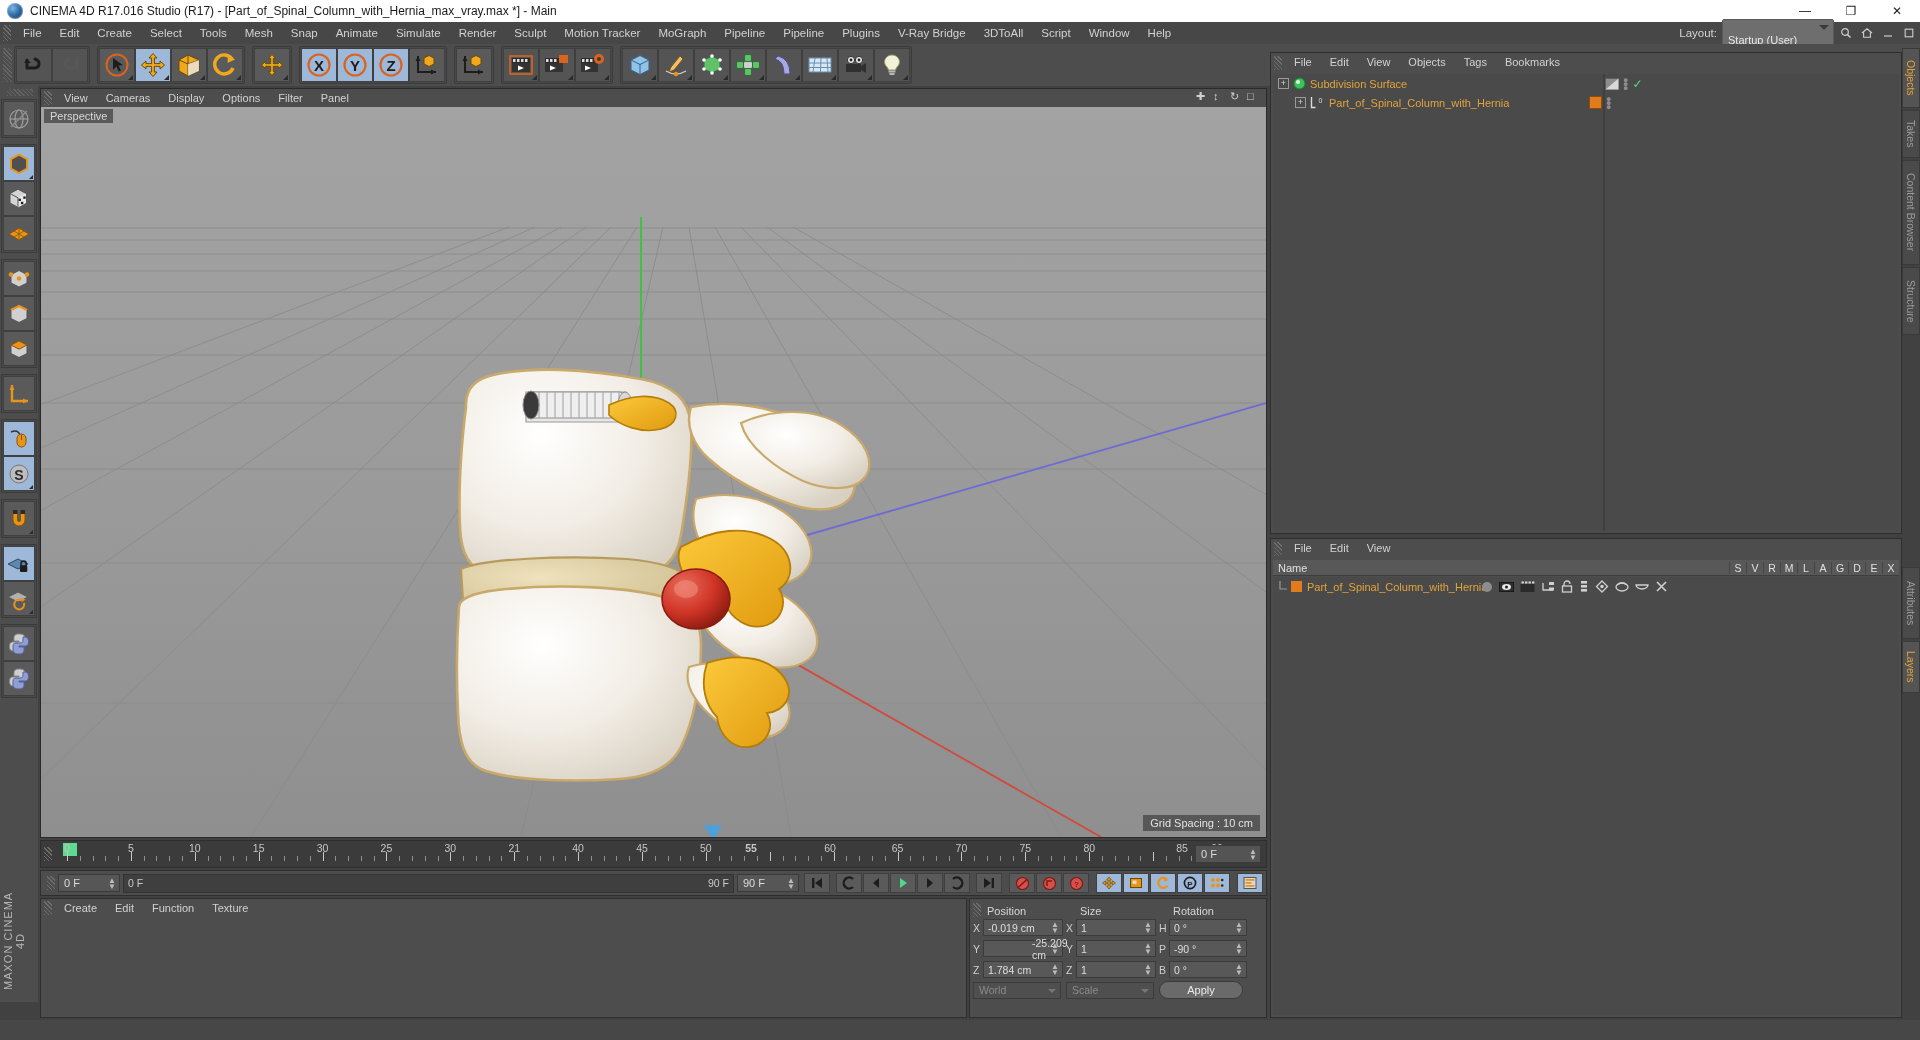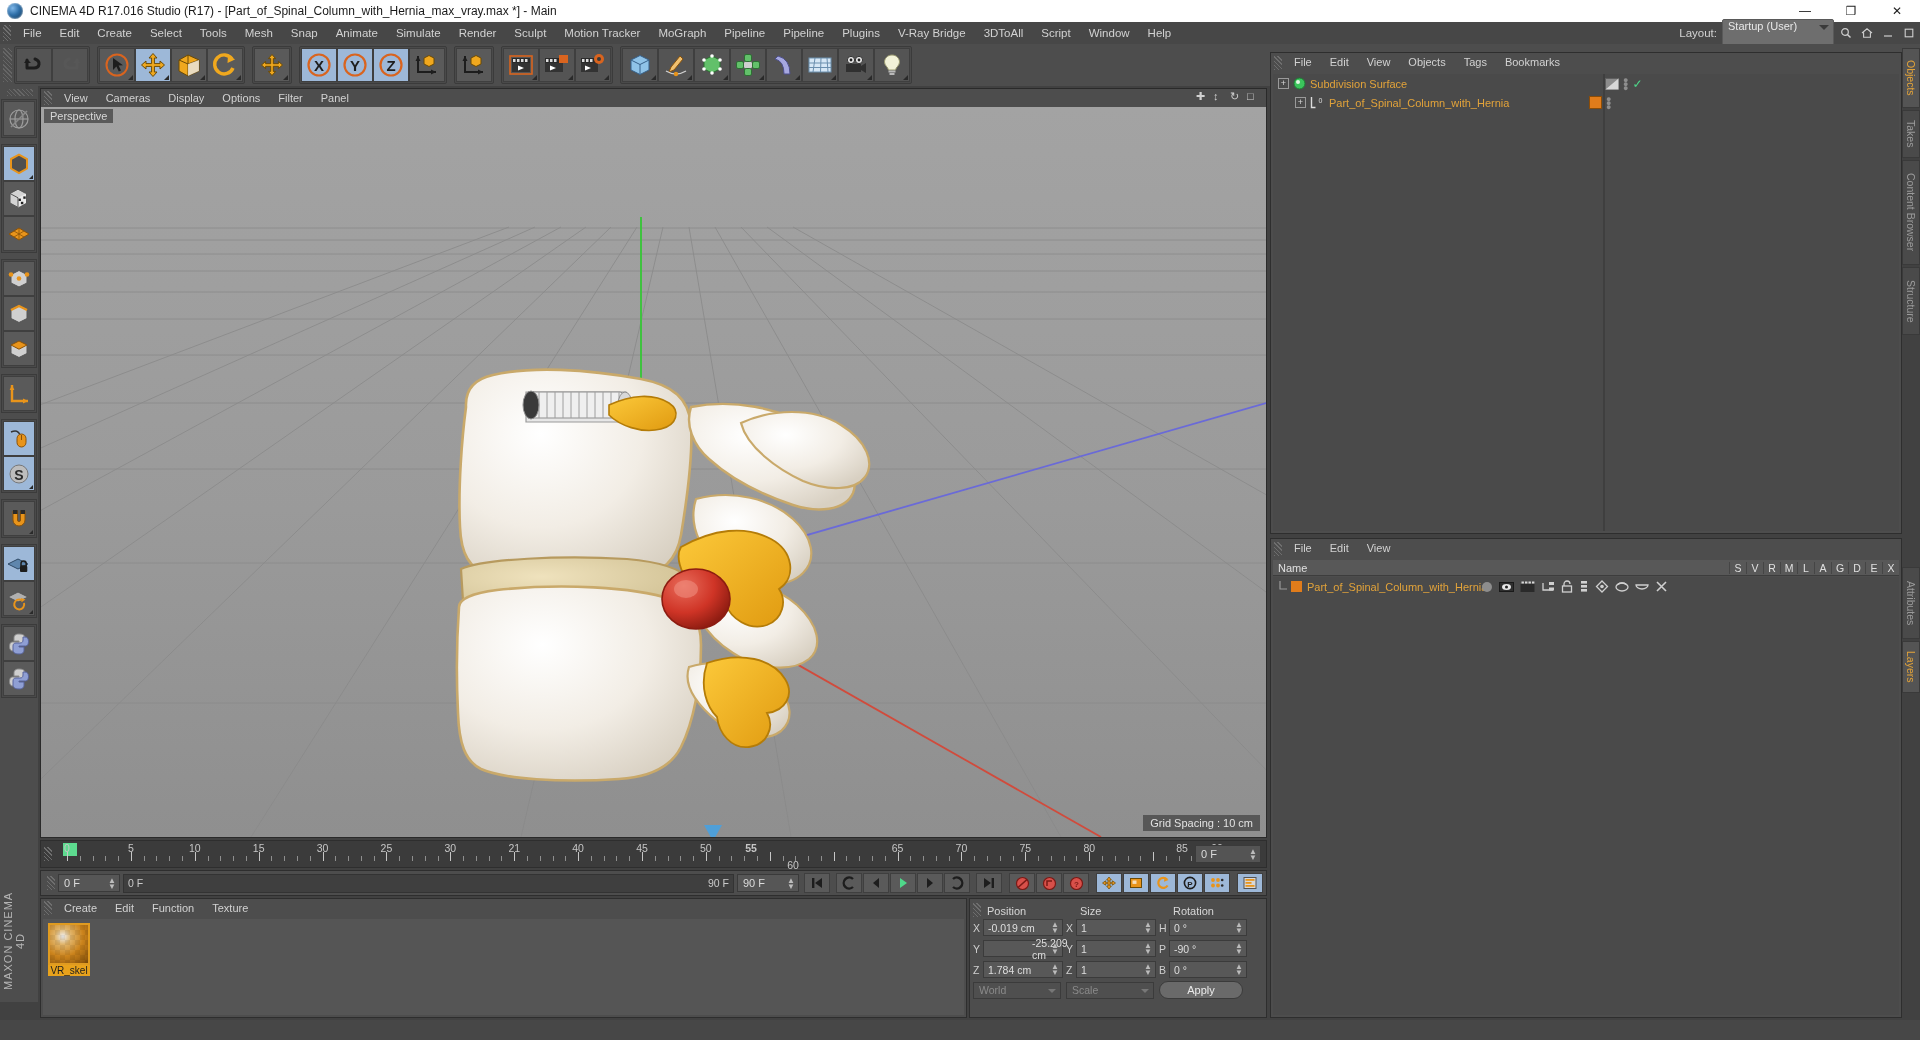--- a/index.html
+++ b/index.html
@@ -19,21 +19,21 @@
     font-size:12px; color:#202020; }
 
   
   .menubar { position:absolute; left:0; top:22px; width:1920px; height:22px;
     background:#474747; display:flex; align-items:center; }
   .menubar .mi { font-size:11.5px; color:#d2d2d2; padding:0 9px; line-height:22px;
     white-space:nowrap; cursor:default; }
   .layout-zone { margin-left:auto; display:flex; align-items:center; height:22px; padding-right:2px;}
   .layout-label { font-size:11.5px; color:#d2d2d2; margin-right:5px; }
   .layout-select { width:112px; height:28px; background:#6e6e6e; border:1px solid #595959;
-    border-radius:2px; font-size:11px; color:#e8e8e8; display:flex; align-items:flex-start;
+    border-radius:2px; font-size:11px; color:#e8e8e8; display:flex; align-items:flex-end;
     padding-left:5px; position:relative; }
   .layout-select .caret { position:absolute; right:4px; top:5px; width:0;height:0;
     border-left:5px solid transparent;border-right:5px solid transparent;border-top:5px solid #3a3a3a;}
   .mb-icon { width:18px; height:18px; margin-left:3px; display:flex; align-items:center;
     justify-content:center; color:#cfcfcf; font-size:12px;}
 
   
   .maintoolbar { position:absolute; left:0; top:44px; width:1920px; height:42px;
     background:#4d4d4d; display:flex; align-items:center; }
   .grip { width:9px; height:34px; margin:0 2px 0 3px;
@@ -778,21 +778,21 @@
       <div class="tl-num" style="left: 139.778px;">10</div>
       <div class="tl-num" style="left: 203.667px;">15</div>
       <div class="tl-num" style="left: 267.556px;">30</div>
       <div class="tl-num" style="left: 331.444px;">25</div>
       <div class="tl-num" style="left: 395.333px;">30</div>
       <div class="tl-num" style="left: 459.222px;">21</div>
       <div class="tl-num" style="left: 523.111px;">40</div>
       <div class="tl-num" style="left: 587px;">45</div>
       <div class="tl-num" style="left: 650.889px;">50</div>
       <div class="tl-num" style="left: 696px; font-weight: bold;">55</div>
-      <div class="tl-num" style="left: 738px; margin-top: 17px;">60</div>
+      <div class="tl-num" style="left: 775px;">60</div>
       <div class="tl-num" style="left: 842.556px;">65</div>
       <div class="tl-num" style="left: 906.444px;">70</div>
       <div class="tl-num" style="left: 970.333px;">75</div>
       <div class="tl-num" style="left: 1034.22px;">80</div>
       <div class="tl-num" style="left: 1127px;">85</div>
       <div class="tl-num" style="left: 1162px;">90</div>
       <div class="tl-tick" style="left: 12px; height: 9px; background: rgb(198, 198, 198);"></div>
       <div class="tl-tick" style="left: 24.7778px; height: 5px; background: rgb(143, 143, 143);"></div>
       <div class="tl-tick" style="left: 37.5556px; height: 5px; background: rgb(143, 143, 143);"></div>
       <div class="tl-tick" style="left: 50.3333px; height: 5px; background: rgb(143, 143, 143);"></div>
@@ -1025,26 +1025,20 @@
 </div>
 
 <div class="matmgr">
   <div class="mm-menu">
     <div class="vgrip"></div>
     <div class="mi">Create</div>
     <div class="mi">Edit</div>
     <div class="mi">Function</div>
     <div class="mi">Texture</div>
   </div>
-  <div class="mm-body">
-    <div class="mat-chip">
-      <div class="mat-sphere"></div>
-      <div class="mat-name">VR_skel</div>
-    </div>
-  </div>
 </div>
 
 <div class="coords">
   <div class="co-head">
     <div class="vgrip"></div>
     <div style="width:93px;padding-left:3px;">Position</div>
     <div style="width:93px;padding-left:3px;">Size</div>
     <div style="width:93px;padding-left:3px;">Rotation</div>
   </div>
 

